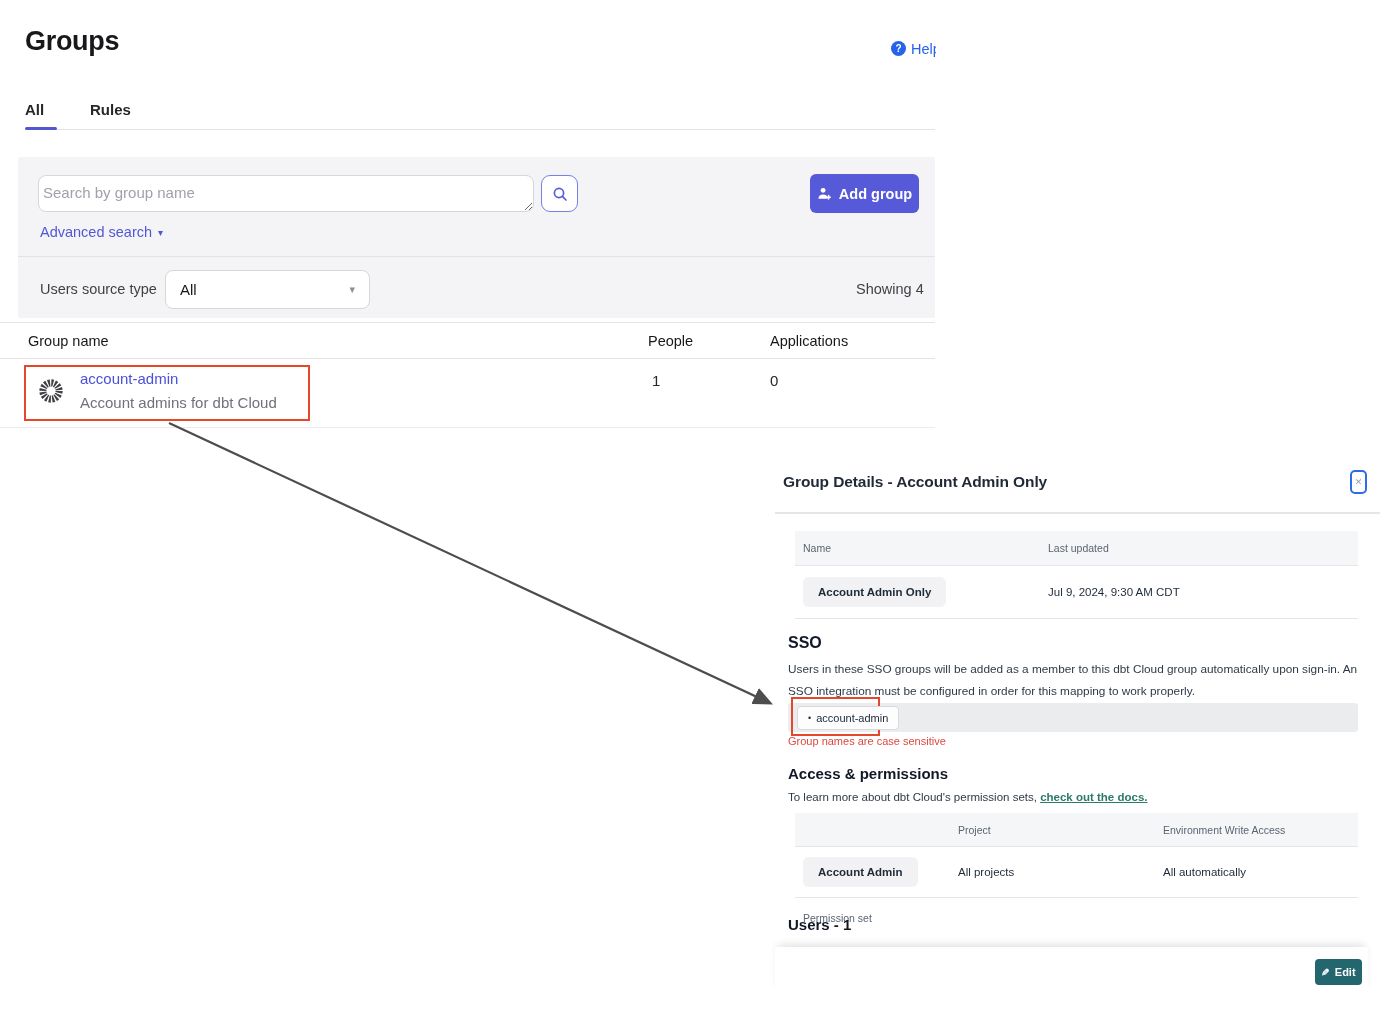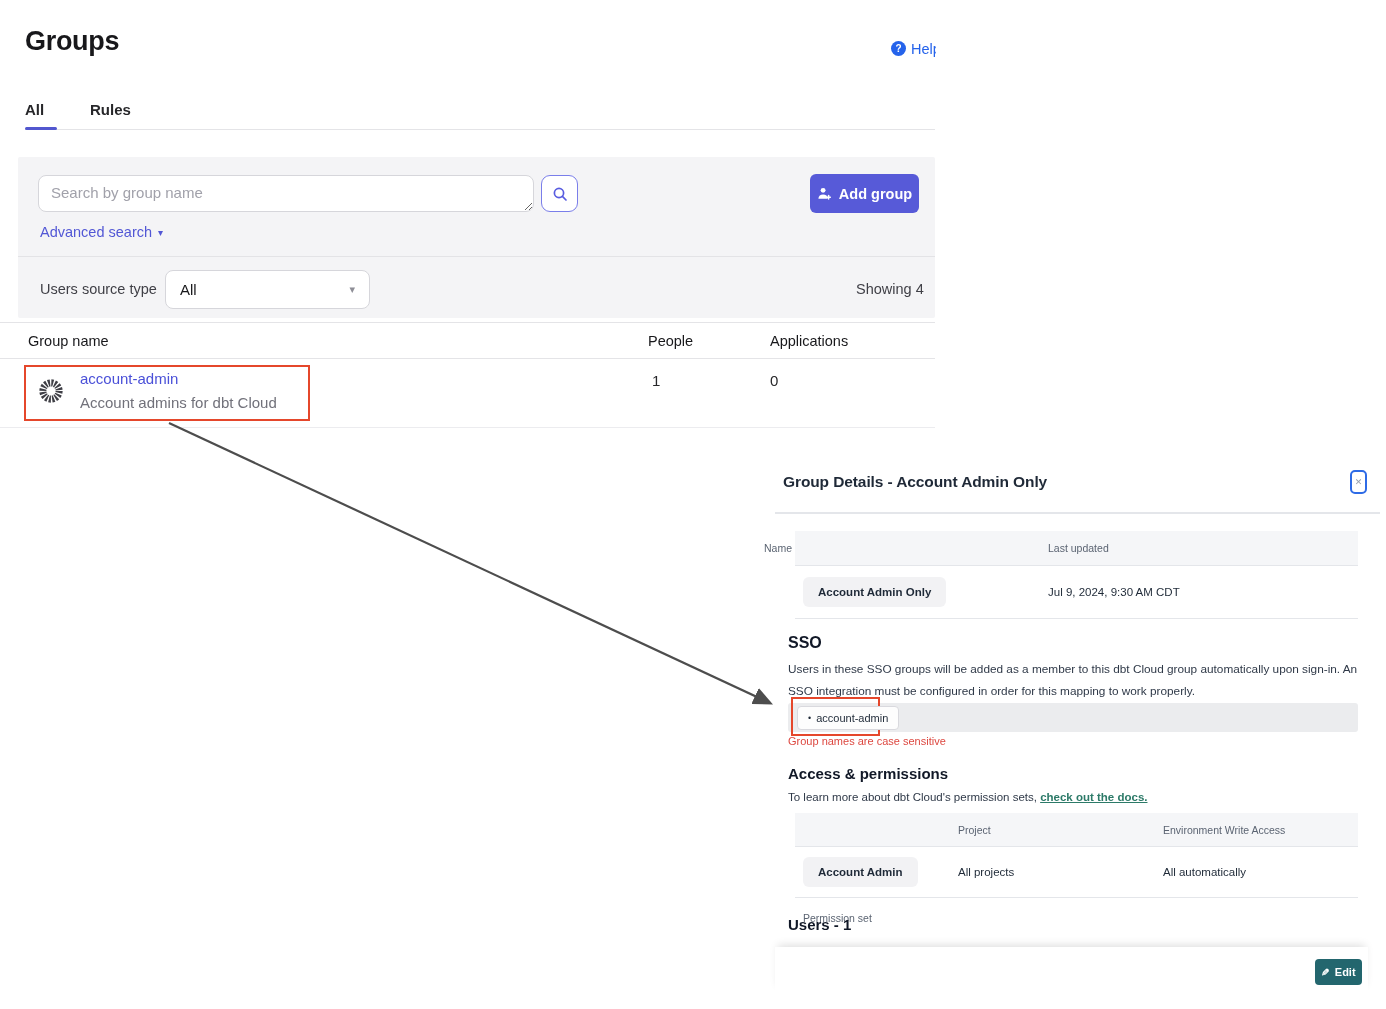--- a/index.html
+++ b/index.html
@@ -11,21 +11,21 @@
   .page-title { left:25px; top:26px; font-size:27px; font-weight:700; color:#18181b; letter-spacing:-0.3px; }
   .help-clip { left:891px; top:38px; width:45px; height:22px; overflow:hidden; white-space:nowrap; }
   .help-link { display:inline-flex; align-items:center; gap:5px; color:#2563eb; font-size:14.5px; cursor:pointer; }
   .help-q { display:inline-flex; width:15px; height:15px; border-radius:50%; background:#2563eb; color:#fff; font-size:10px; font-weight:700; align-items:center; justify-content:center; flex:0 0 auto; }
 
   .tab { top:101px; font-size:15px; font-weight:700; color:#27272a; cursor:pointer; }
   .tab-underline-active { left:25px; top:127px; width:32px; height:3px; background:#5257cf; border-radius:2px; z-index:2; }
   .tabs-divider { left:25px; top:129px; width:910px; height:1px; background:#e4e4e7; }
 
   .search-panel { left:18px; top:157px; width:917px; height:161px; background:#f4f4f6; border-radius:2px; }
-  .search-textarea { left:38px; top:175px; width:496px; height:37px; border:1px solid #d6d6db; border-radius:8px; font-family:"Liberation Sans", sans-serif; font-size:15px; color:#18181b; padding:8px 12px; resize:both; background:#fff; outline:none; }
+  .search-textarea { left:38px; top:175px; width:496px; height:37px; border:1px solid #d6d6db; border-radius:8px; font-family:"Liberation Sans", sans-serif; font-size:15px; color:#18181b; padding:8px 4px; resize:both; background:#fff; outline:none; }
   .search-textarea::placeholder { color:#a1a1aa; }
   .search-btn { left:541px; top:175px; width:37px; height:37px; background:#fff; border:1.5px solid #7a7eea; border-radius:9px; display:flex; align-items:center; justify-content:center; cursor:pointer; }
   .add-group-btn { left:810px; top:174px; width:109px; height:39px; background:#575ad8; border:none; border-radius:6px; color:#fff; font-size:14.5px; font-weight:700; font-family:"Liberation Sans", sans-serif; display:flex; align-items:center; justify-content:center; gap:7px; cursor:pointer; }
   .advanced-search { left:40px; top:224px; font-size:14.5px; color:#5257d5; cursor:pointer; display:flex; align-items:center; gap:6px; }
   .advanced-caret { font-size:10px; }
   .panel-divider { left:18px; top:256px; width:917px; height:1px; background:#e3e3e6; }
   .filter-label { left:40px; top:281px; font-size:14.5px; color:#3f3f46; }
   .filter-select { left:165px; top:270px; width:205px; height:39px; background:#fff; border:1px solid #d6d6db; border-radius:8px; display:flex; align-items:center; padding:0 14px; font-size:15px; color:#18181b; cursor:pointer; }
   .filter-caret { margin-left:auto; color:#8e8e96; font-size:11px; }
   .showing { left:856px; top:281px; font-size:14.5px; color:#3f3f46; }
@@ -152,21 +152,21 @@
     </marker>
   </defs>
   <line x1="169" y1="423" x2="770" y2="703" stroke="#4d4d4d" stroke-width="2.2" marker-end="url(#arrowhead)"></line>
 </svg>
 
 <div class="abs gd-title">Group Details - Account Admin Only</div>
 <div class="abs gd-close">✕</div>
 <div class="abs gd-divider"></div>
 
 <div class="abs gd-thead info-thead"></div>
-<div class="abs gd-th" style="left:764px; top:542px;">Name</div>
+<div class="abs gd-th" style="left:803px; top:542px;">Name</div>
 <div class="abs gd-th" style="left:1048px; top:542px;">Last updated</div>
 <div class="abs gd-chip" style="left:803px; top:577px;">Account Admin Only</div>
 <div class="abs gd-cell" style="left:1048px; top:586px;">Jul 9, 2024, 9:30 AM CDT</div>
 <div class="abs info-row-divider"></div>
 
 <div class="abs sso-heading">SSO</div>
 <div class="abs sso-desc">Users in these SSO groups will be added as a member to this dbt Cloud group automatically upon sign-in. An SSO integration must be configured in order for this mapping to work properly.</div>
 <div class="abs sso-bar"></div>
 <div class="abs sso-chip">
   <span class="sso-bullet">•</span>

